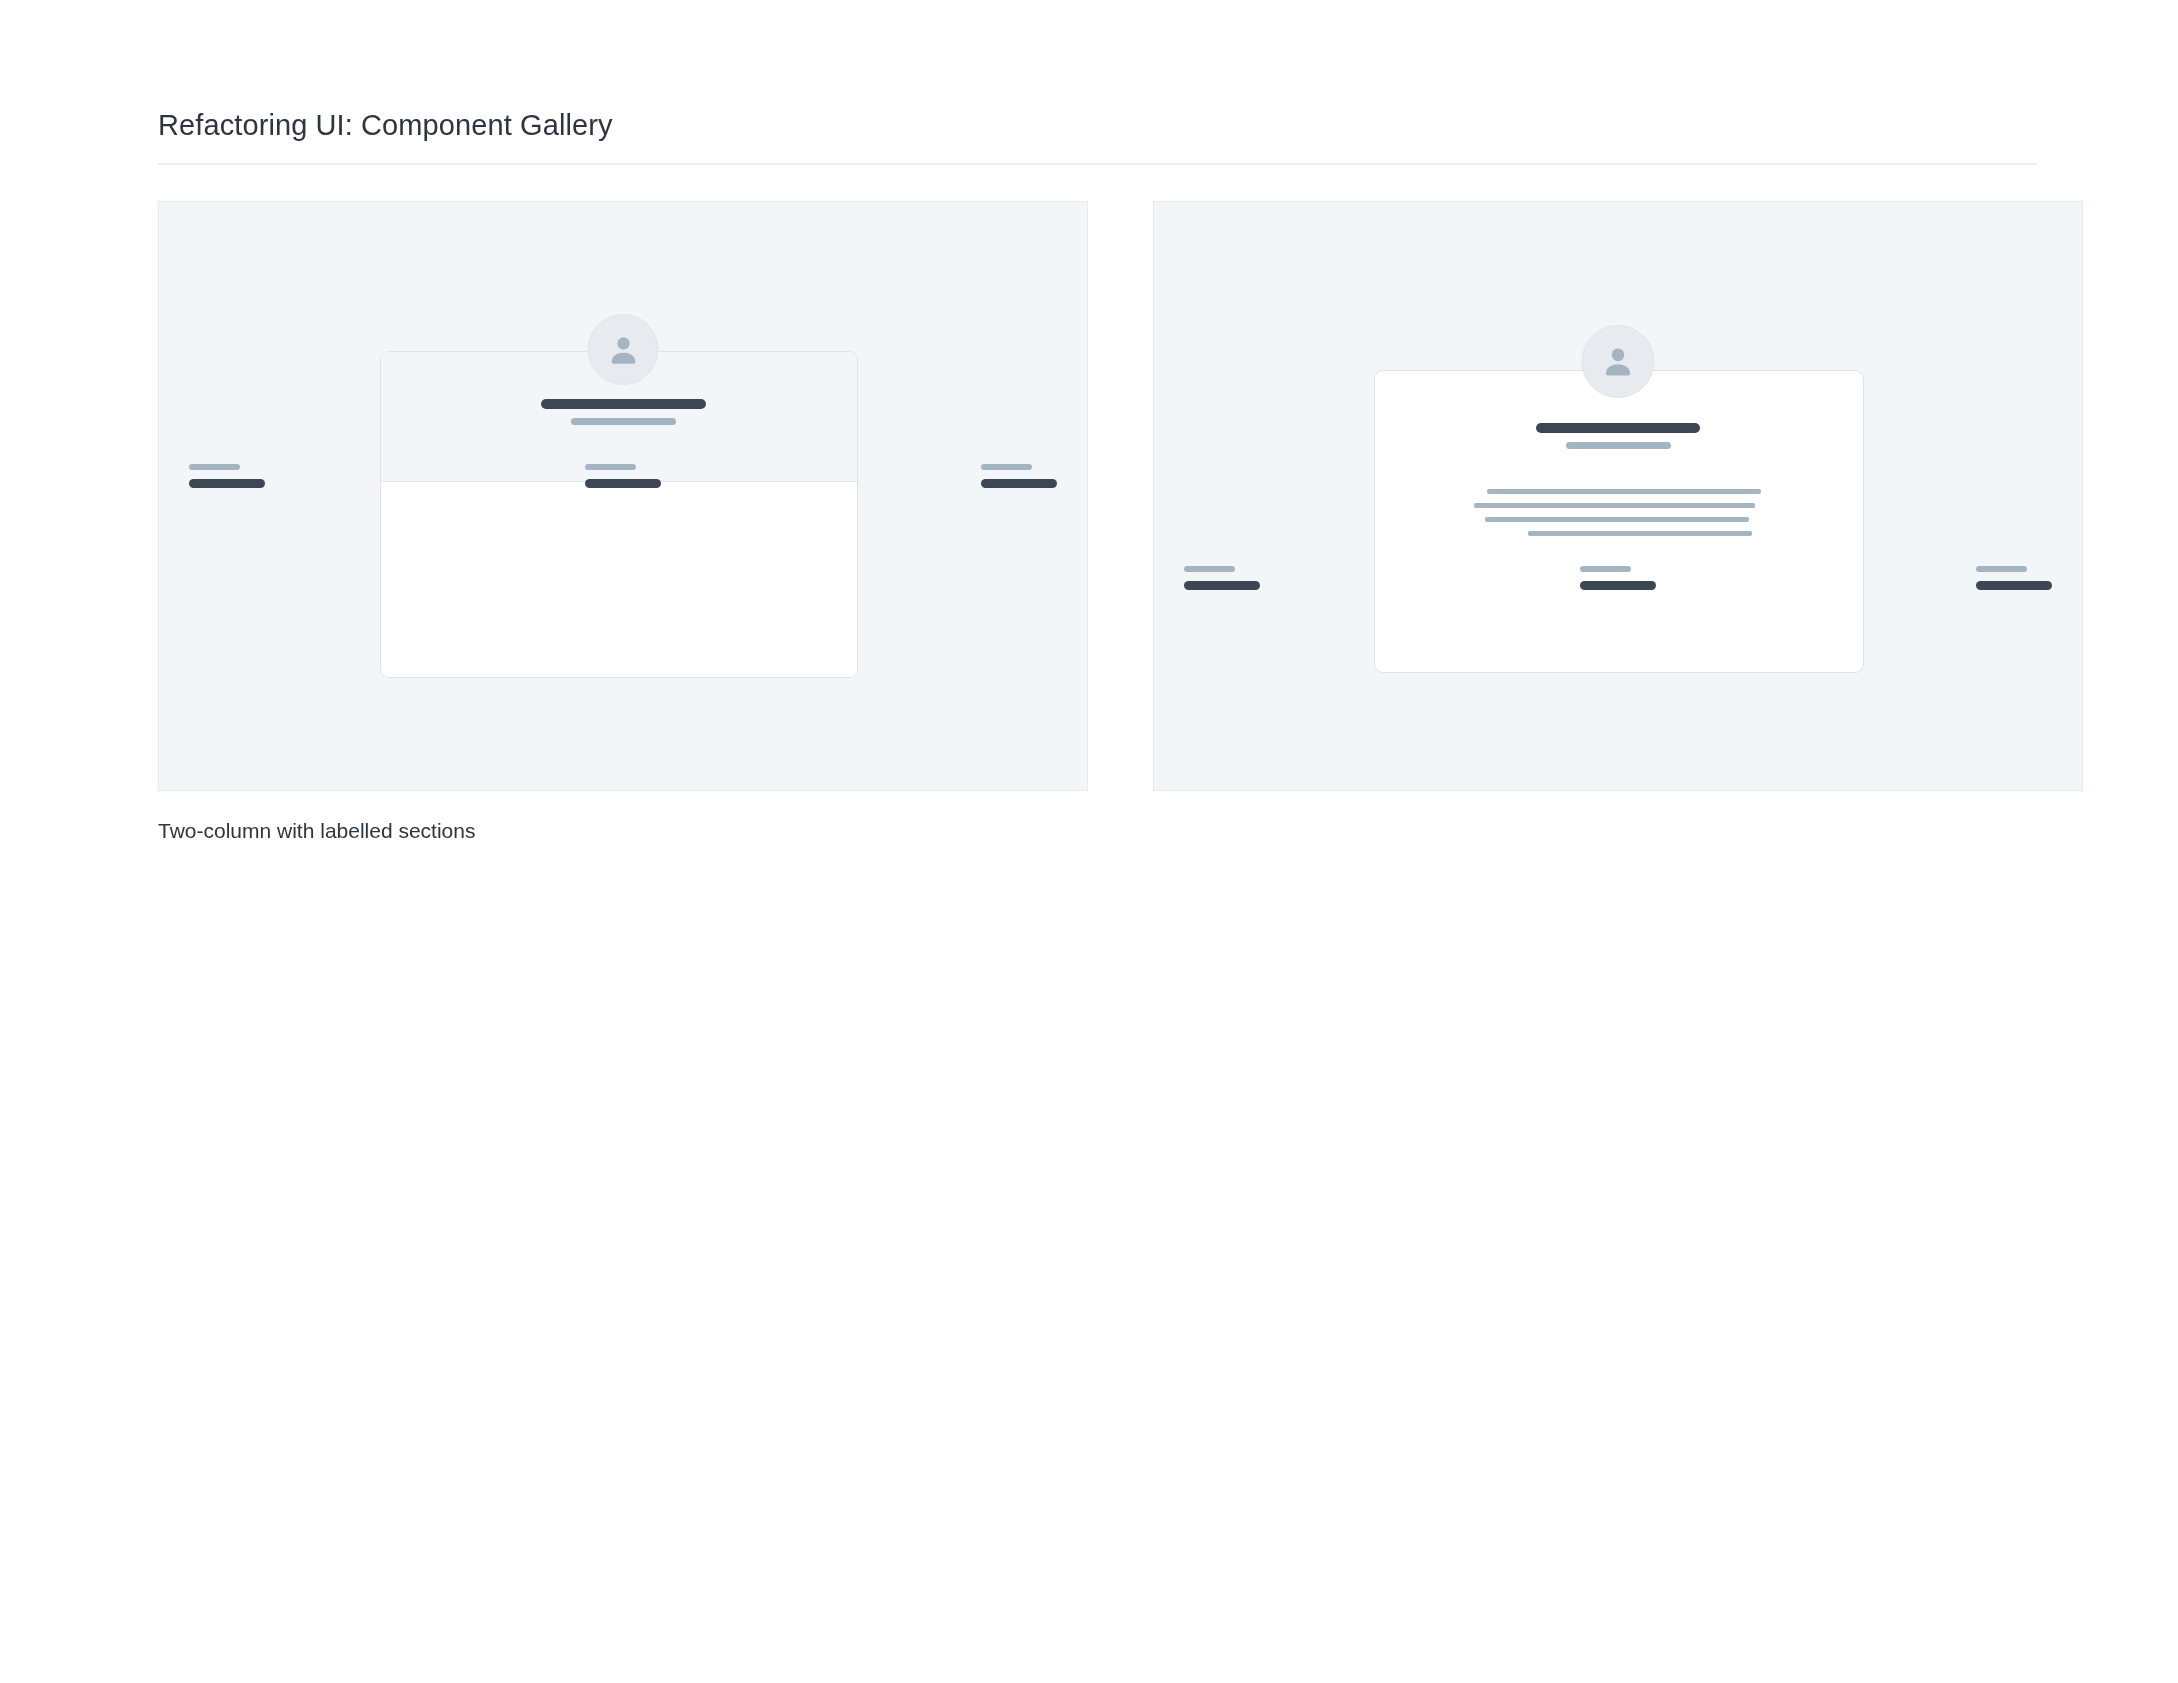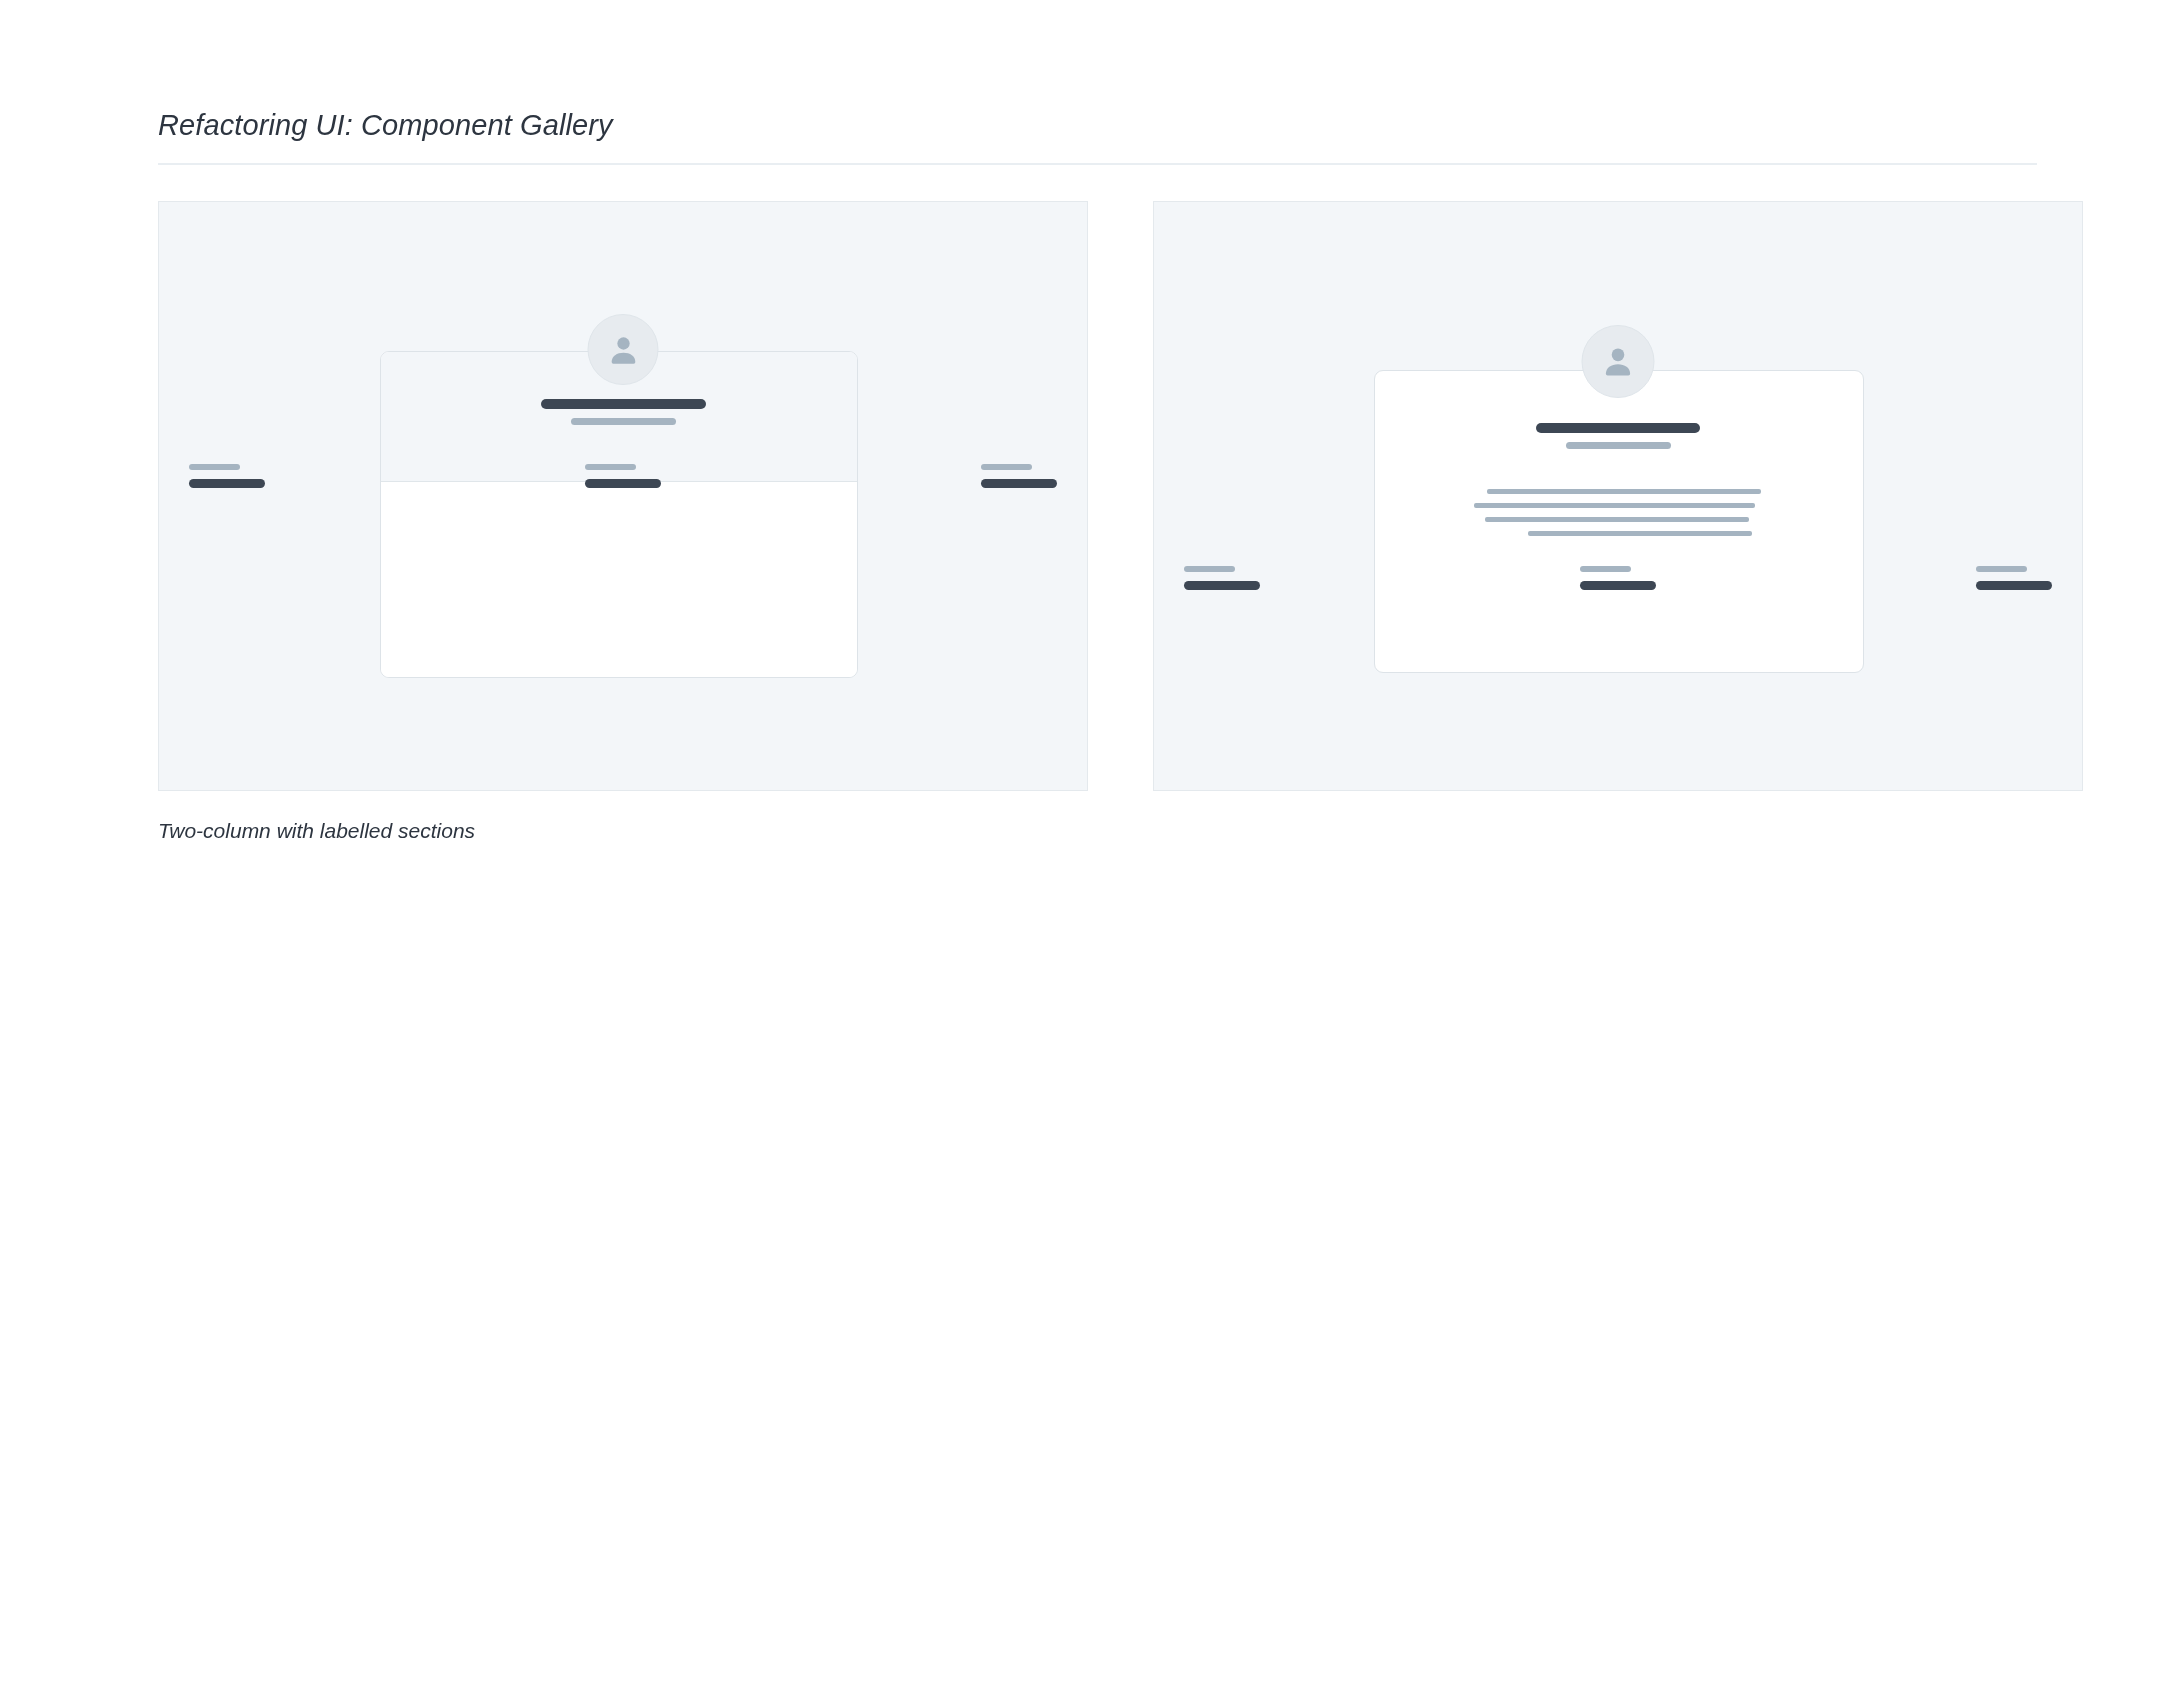--- a/index.html
+++ b/index.html
@@ -12,21 +12,20 @@
     background: #ffffff;
     font-family: "Liberation Sans", sans-serif;
     -webkit-font-smoothing: antialiased;
   }
 
   .page {
     width: 2178px;
     height: 1683px;
     position: relative;
     background: #ffffff;
-    font-style: italic;
   }
 
   
   .header {
     position: absolute;
     left: 158px;
     top: 107px;
     width: 1879px;
   }
   .page-title {

